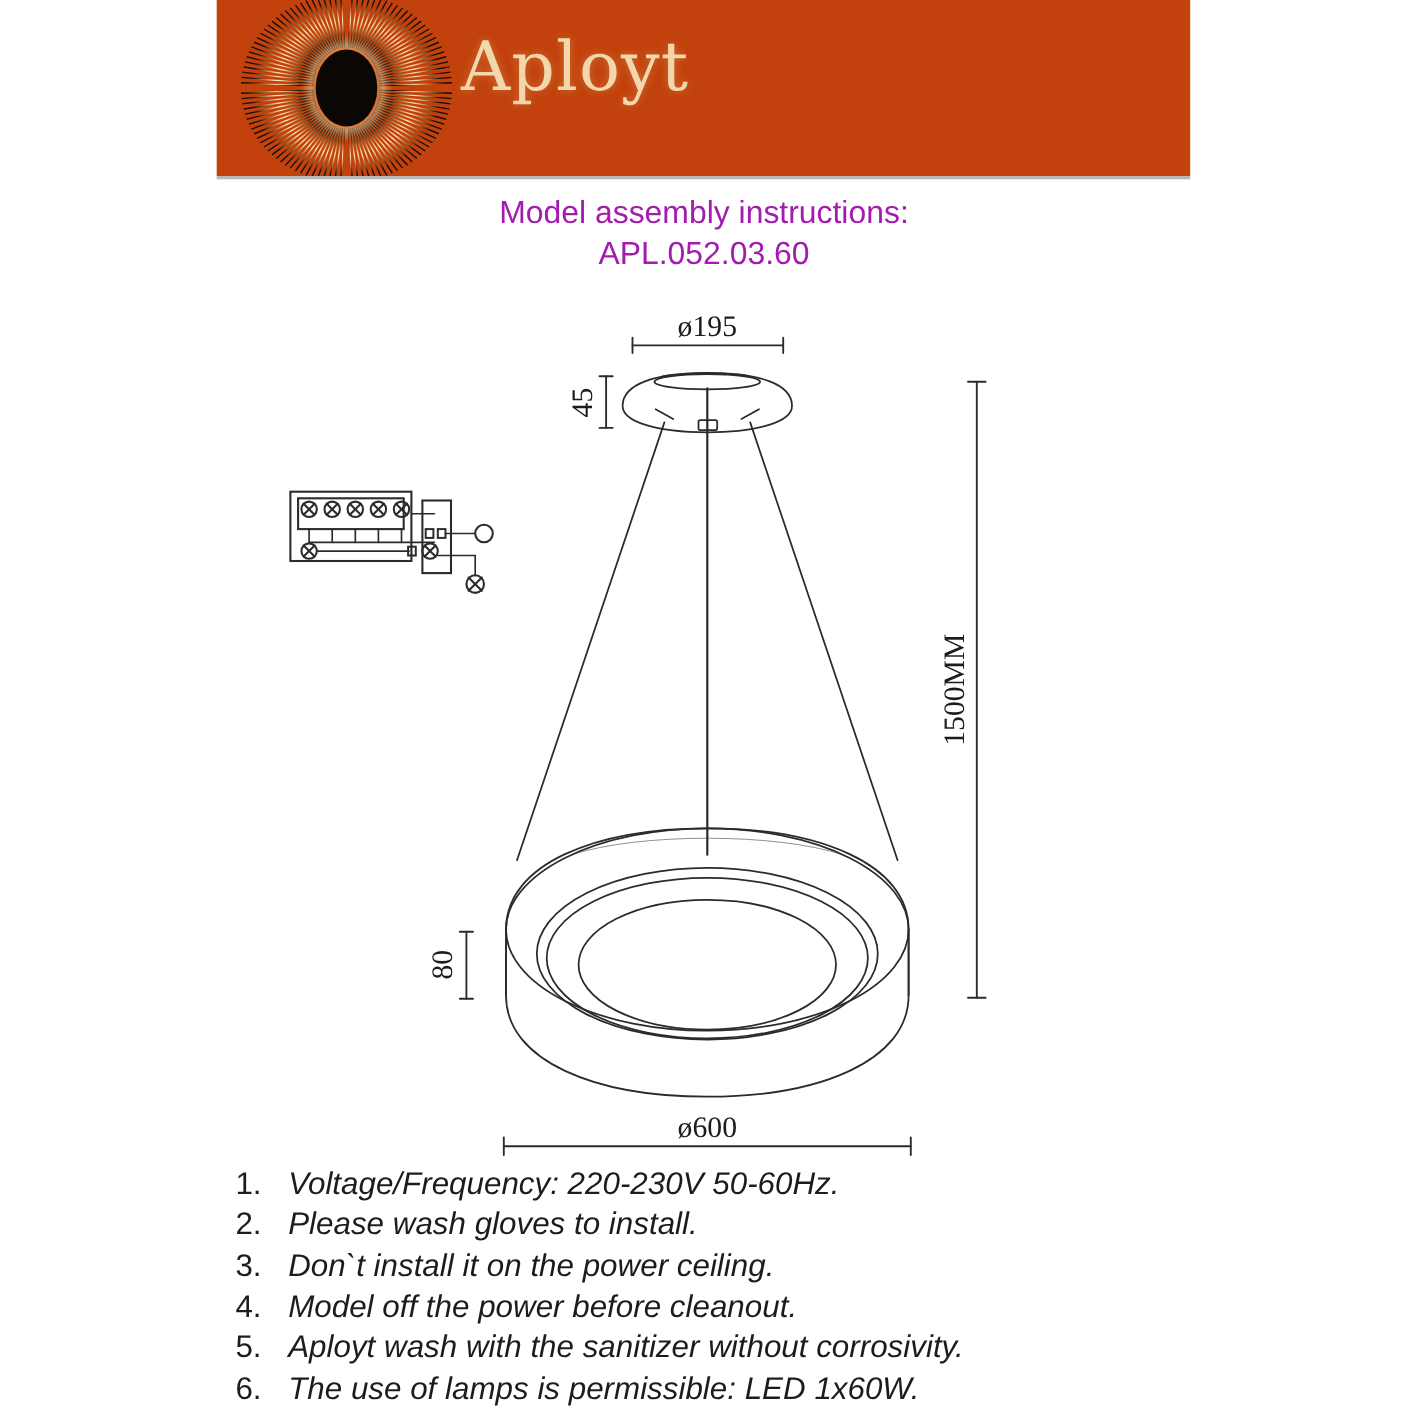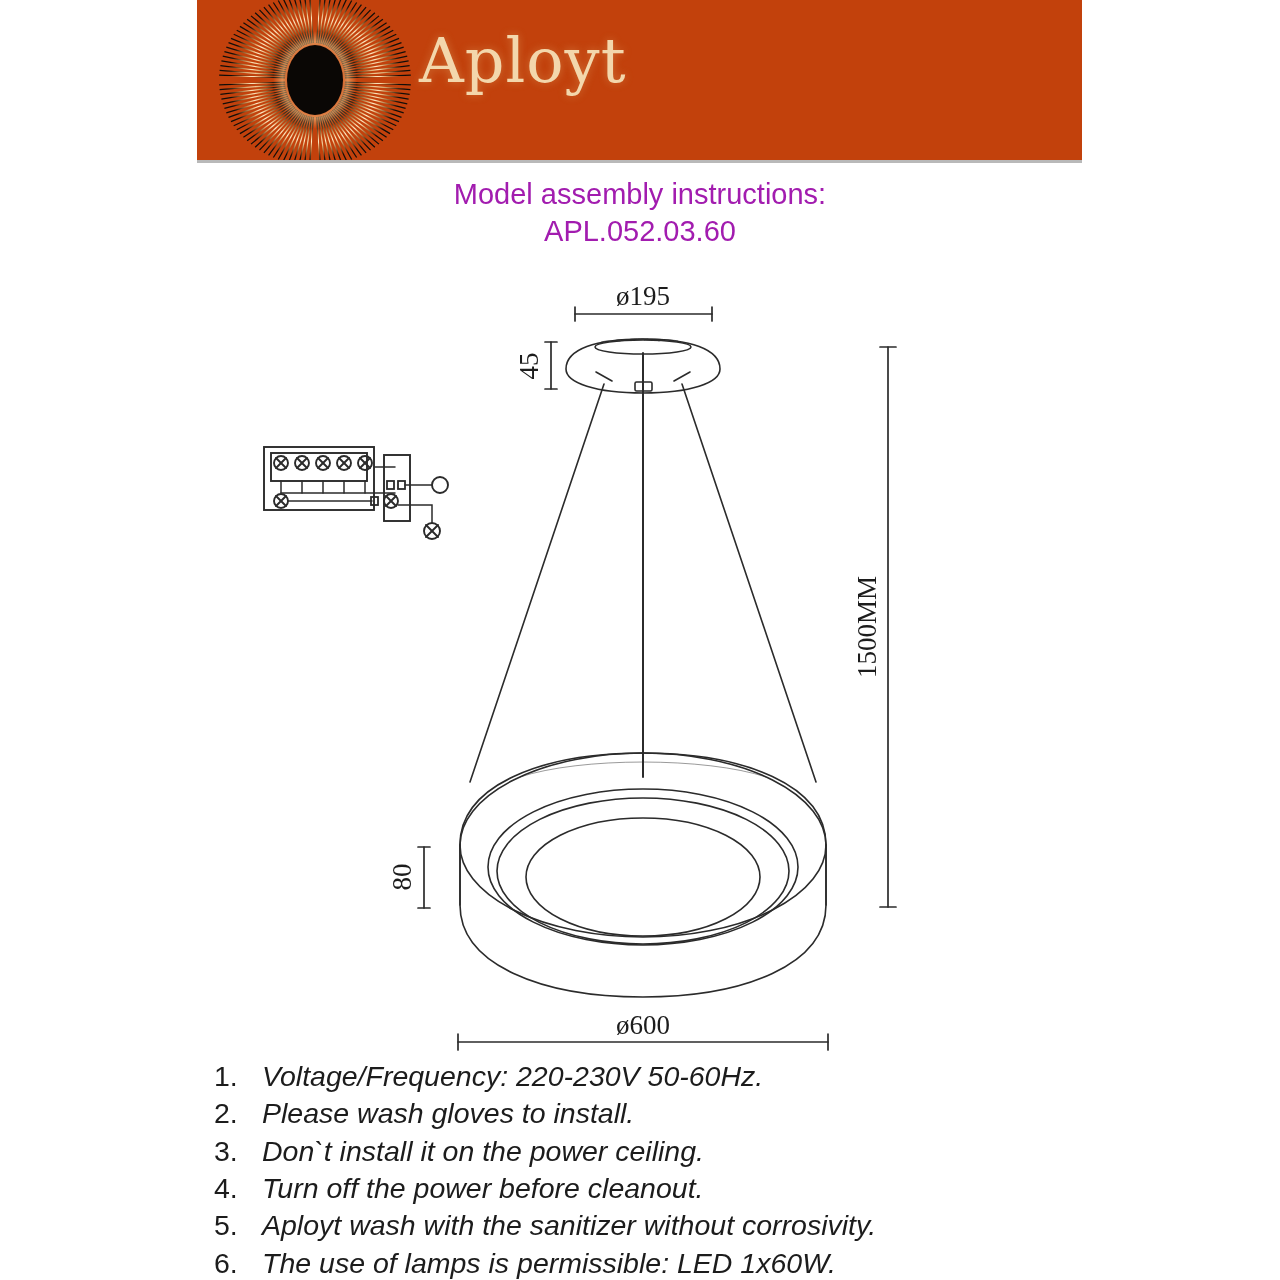--- a/index.html
+++ b/index.html
@@ -468,21 +468,21 @@
   <div class="instruction-row">
     <span class="instruction-num">2.</span>
     <span class="instruction-text">Please wash gloves to install.</span>
   </div>
   <div class="instruction-row">
     <span class="instruction-num">3.</span>
     <span class="instruction-text">Don`t install it on the power ceiling.</span>
   </div>
   <div class="instruction-row">
     <span class="instruction-num">4.</span>
-    <span class="instruction-text">Turn off the power before cleanout.</span>
+    <span class="instruction-text">Model off the power before cleanout.</span>
   </div>
   <div class="instruction-row">
     <span class="instruction-num">5.</span>
     <span class="instruction-text">Aployt wash with the sanitizer without corrosivity.</span>
   </div>
   <div class="instruction-row">
     <span class="instruction-num">6.</span>
     <span class="instruction-text">The use of lamps is permissible: LED 1x60W.</span>
   </div>
 </div>

